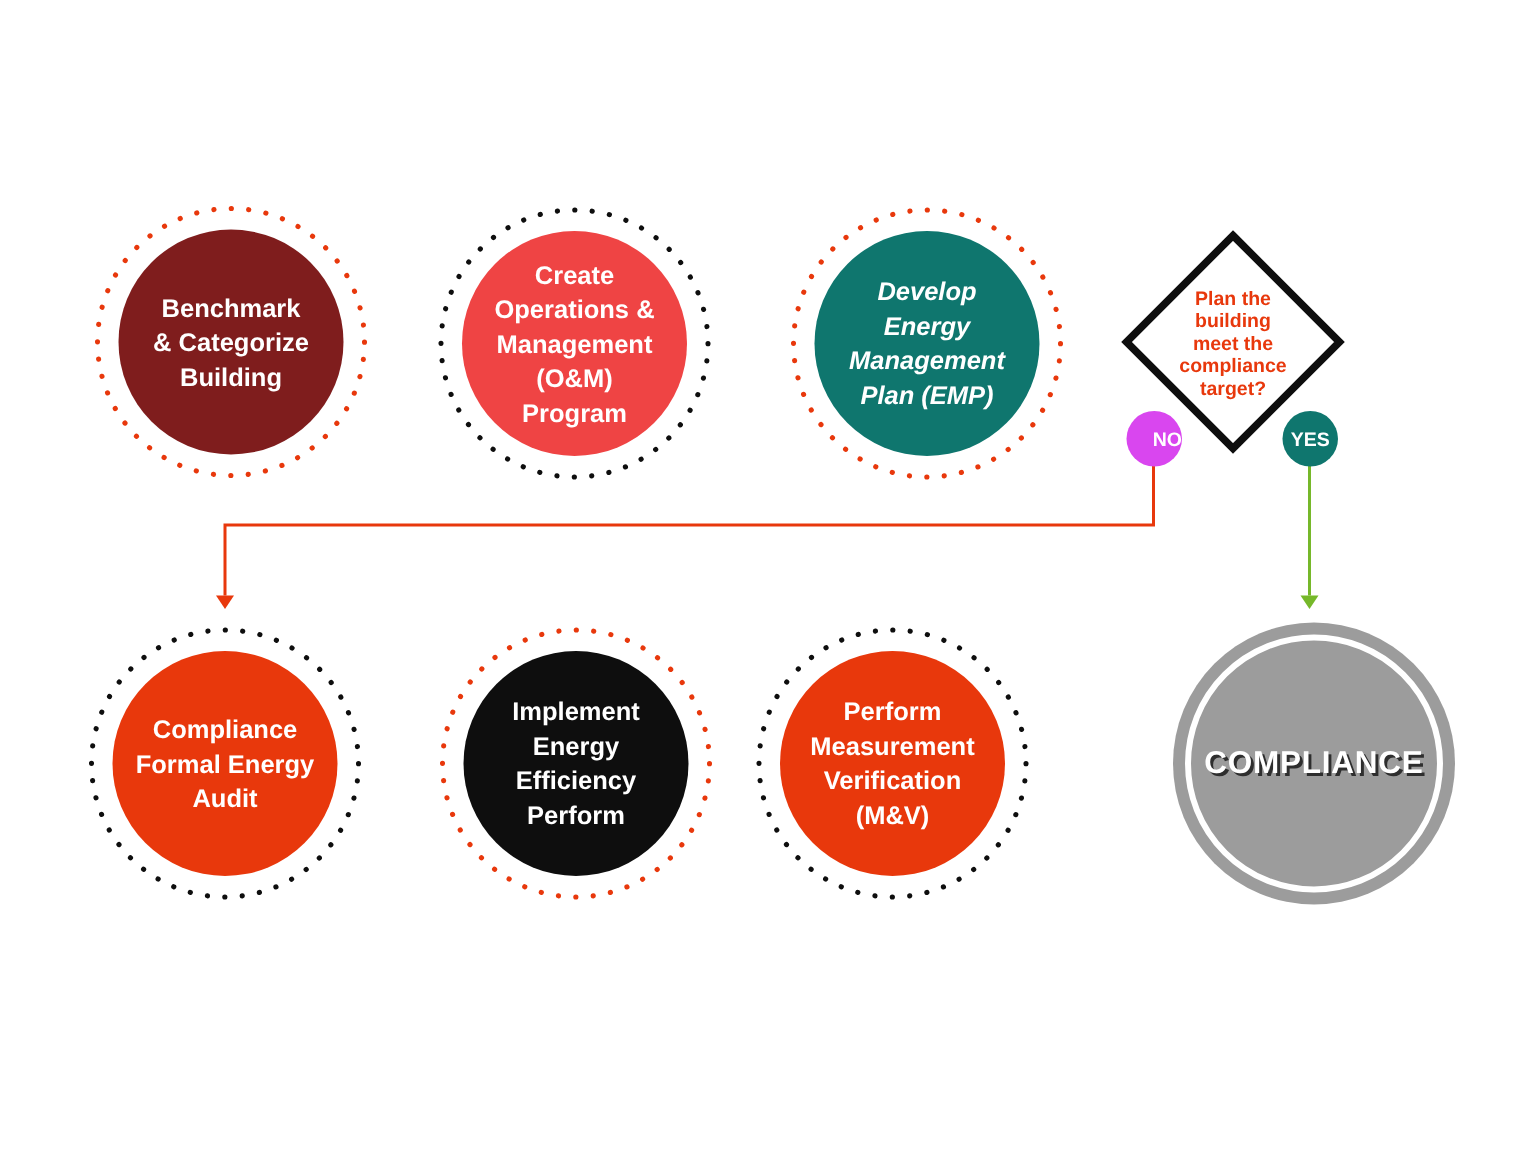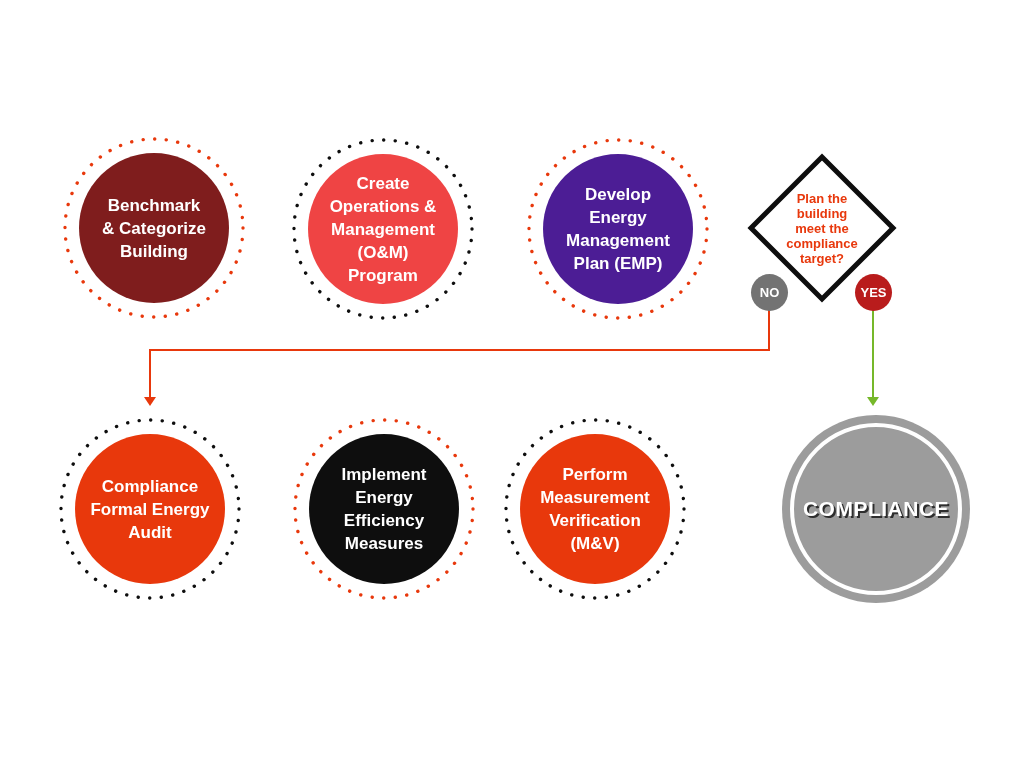--- a/index.html
+++ b/index.html
@@ -139,41 +139,41 @@
 Management
 (O&amp;M)
 Program</span>
     </div>
   </div>
 
   <div class="node" id="node-emp">
     <svg class="ring" width="190" height="190">
       <circle cx="95" cy="95" r="89" fill="none" stroke-width="3.4" stroke-linecap="round" stroke-dasharray="0.1 11.55" stroke="#E8380C"></circle>
     </svg>
-    <div class="disc" style="background: #4c1d95;">
+    <div class="disc" style="background: #0f766e; font-style: italic;">
       <span class="label">Develop
 Energy
 Management
 Plan (EMP)</span>
     </div>
   </div>
 
   <svg id="decision-svg" width="1024" height="768" style="pointer-events:none;">
     <polygon points="822,157 893,228 822,299 751,228" fill="#ffffff" stroke-width="5" stroke-linejoin="miter" stroke="#0E0E0E"></polygon>
   </svg>
   <div id="decision-text" style="color: rgb(232, 56, 12);">Plan the
 building
 meet the
 compliance
 target?</div>
 
-  <div class="badge" id="no-badge" style="background: #737373;">
+  <div class="badge" id="no-badge" style="background: #d946ef; justify-content: flex-end;">
     <span>NO</span>
   </div>
-  <div class="badge" id="yes-badge" style="background: #b91c1c;">
+  <div class="badge" id="yes-badge" style="background: #0f766e;">
     <span>YES</span>
   </div>
 
   <div class="node" id="node-energy-audit">
     <svg class="ring" width="190" height="190">
       <circle cx="95" cy="95" r="89" fill="none" stroke-width="3.4" stroke-linecap="round" stroke-dasharray="0.1 11.55" stroke="#0E0E0E"></circle>
     </svg>
     <div class="disc" style="background: rgb(232, 56, 12);">
       <span class="label">Compliance
 Formal Energy
@@ -182,21 +182,21 @@
   </div>
 
   <div class="node" id="node-efficiency-measures">
     <svg class="ring" width="190" height="190">
       <circle cx="95" cy="95" r="89" fill="none" stroke-width="3.4" stroke-linecap="round" stroke-dasharray="0.1 11.55" stroke="#E8380C"></circle>
     </svg>
     <div class="disc" style="background: rgb(14, 14, 14);">
       <span class="label">Implement
 Energy
 Efficiency
-Measures</span>
+Perform</span>
     </div>
   </div>
 
   <div class="node" id="node-mv">
     <svg class="ring" width="190" height="190">
       <circle cx="95" cy="95" r="89" fill="none" stroke-width="3.4" stroke-linecap="round" stroke-dasharray="0.1 11.55" stroke="#0E0E0E"></circle>
     </svg>
     <div class="disc" style="background: rgb(232, 56, 12);">
       <span class="label">Perform
 Measurement

